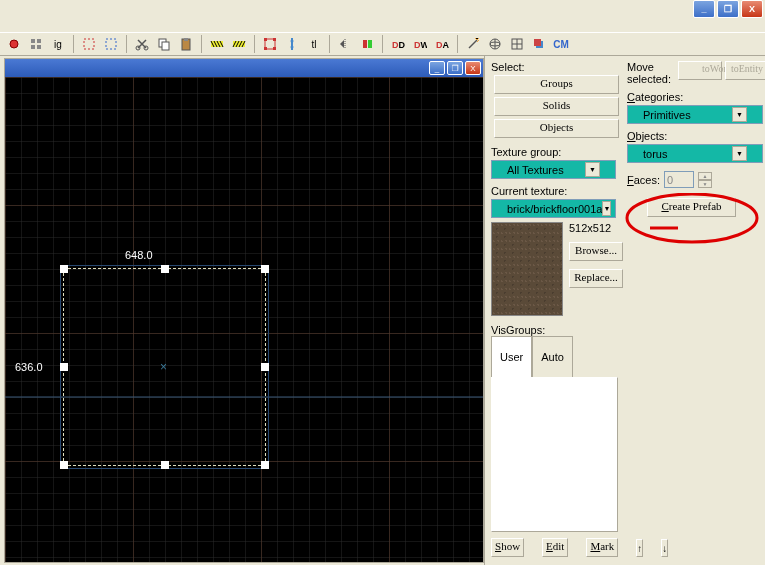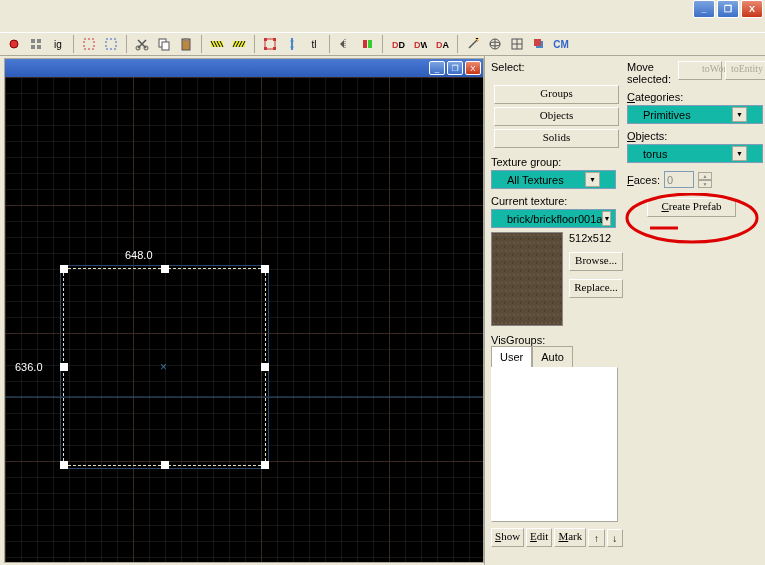--- a/index.html
+++ b/index.html
@@ -60,24 +60,24 @@
 .spinner { display: flex; flex-direction: column; }
 .spinner div { width: 14px; height: 8px; background: #ece9d8; border: 1px solid #aca899; font-size: 5px; display:flex;align-items:center;justify-content:center;color:#888;}
 
 .underline { text-decoration: underline; }
 
 .texture-preview { width: 94px; height: 94px; background: #5a4a38; border: 1px solid #888; background-image: radial-gradient(circle at 20% 30%, #6b5846 1px, transparent 1px), radial-gradient(circle at 60% 70%, #4a3d2f 1px, transparent 1px), radial-gradient(circle at 80% 20%, #6b5846 1px, transparent 1px); background-size: 8px 8px; }
 
 .groupbox { border: 1px solid #aca899; border-top-color: #fff; border-left-color: #fff; padding: 3px; min-height: 155px; background: #fff; }
 
 .tabbar { display: flex; }
-.tab { background: #ece9d8; border: 1px solid #aca899; border-bottom: none; padding: 4px 8px; font-size: 11px; cursor: default; }
+.tab { background: #ece9d8; border: 1px solid #aca899; border-bottom: none; padding: 14px 8px; font-size: 11px; cursor: default; }
 .tab.active { background: #fff; }
 
-.bottom-btns { display: flex; gap: 2px; align-items: flex-end; margin-top: 6px; }
+.bottom-btns { display: flex; gap: 18px; align-items: flex-end; margin-top: 6px; }
 .sqbtn { width: 18px; height: 18px; background: #ece9d8; border: 1px solid #aca899; border-top-color:#fff; border-left-color:#fff; display: flex; align-items: center; justify-content: center; font-size: 10px; }
 
 
 .annot { position: absolute; pointer-events: none; z-index: 200; }
 </style>
 </head>
 <body>
 
 <div class="top-winctrl">
   <div class="winbtn min">
@@ -272,23 +272,23 @@
         <div class="center-cross" style="left:155px; top:283px;">×</div>
         <div class="dimlabel" style="left:120px; top:172px;">648.0</div>
         <div class="dimlabel" style="left:10px; top:284px;">636.0</div>
       </div>
     </div>
   </div>
 
   <div class="rpanel">
     <div class="col left">
       <div class="lbl">Select:</div>
-      <div class="btn wide" style="margin-top:12px;font-family:Liberation Serif, serif;">Groups</div>
+      <div class="btn wide" style="margin-top:2px;font-family:Liberation Serif, serif;">Groups</div>
+      <div class="btn wide" style="margin-top:3px;">Solids</div>
       <div class="btn wide" style="margin-top:3px;">Objects</div>
-      <div class="btn wide" style="margin-top:3px;">Solids</div>
 
       <div class="lbl" style="margin-top:8px;">Texture group:</div>
       <div class="dropdown" style="margin-top:2px;">
         <span>All Textures</span>
         <span class="arrow">▼</span>
       </div>
 
       <div class="lbl" style="margin-top:6px;">Current texture:</div>
       <div class="dropdown" style="margin-top:2px;">
         <span>brick/brickfloor001a</span>

